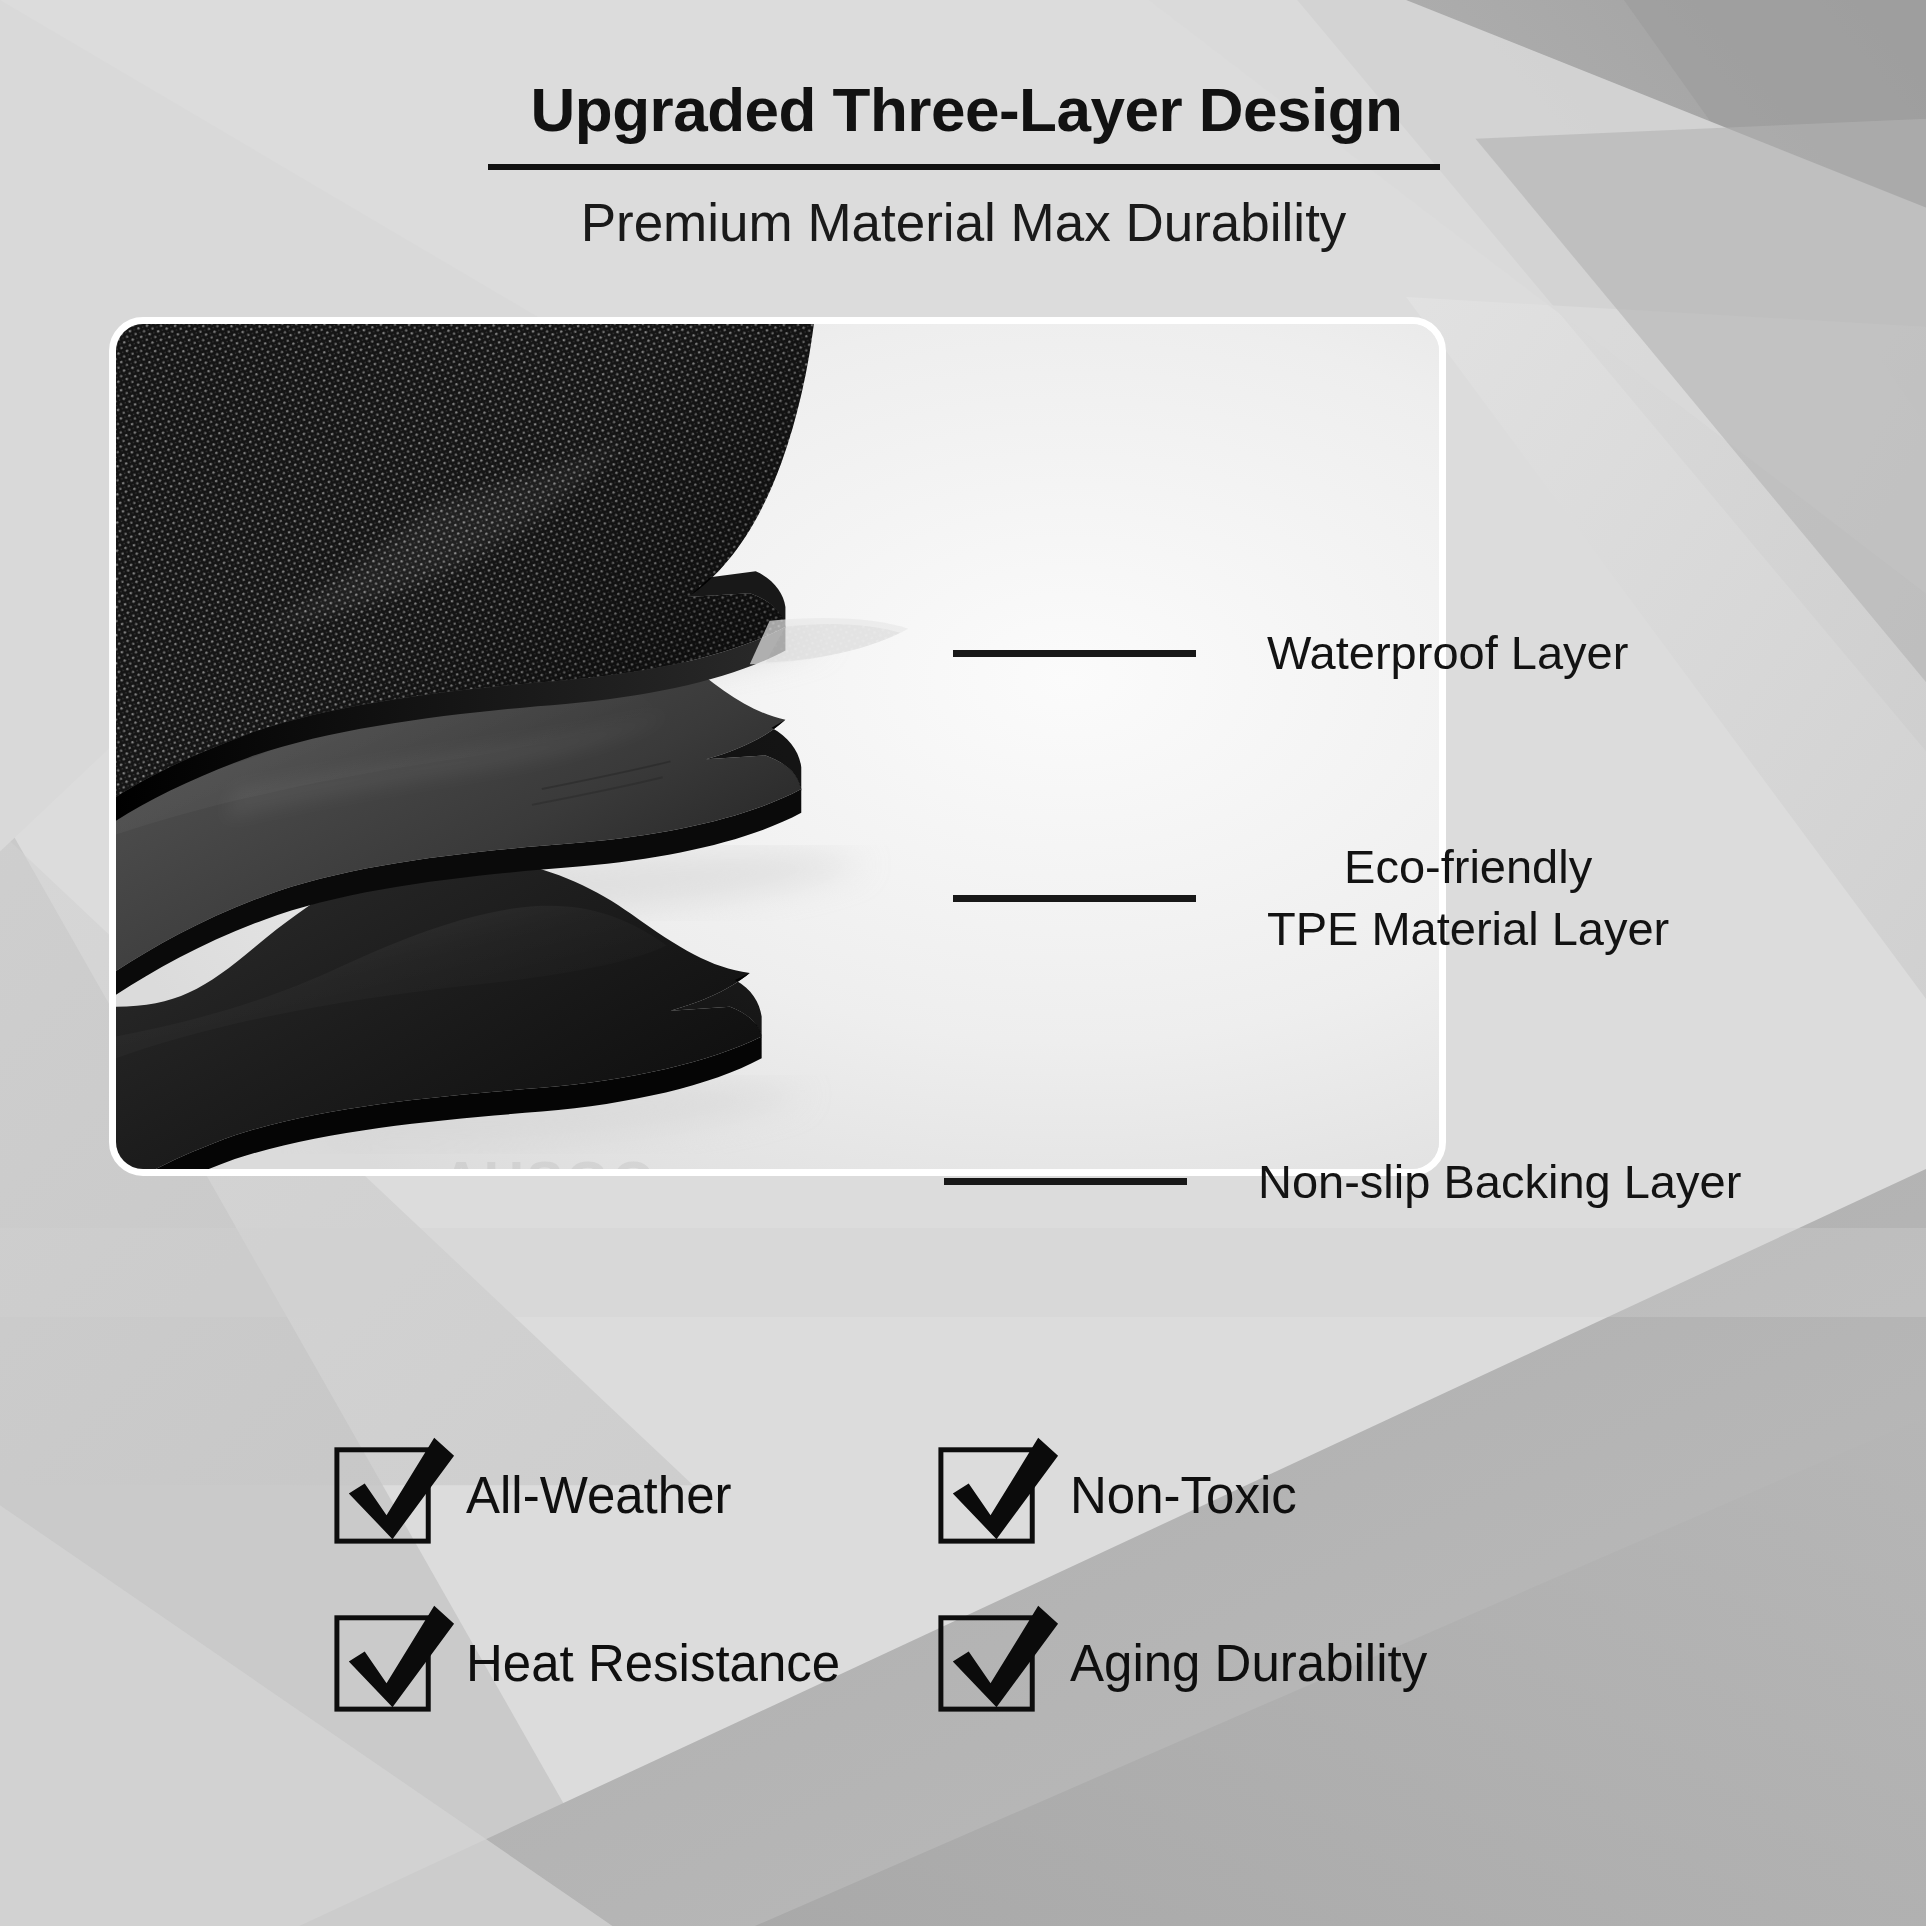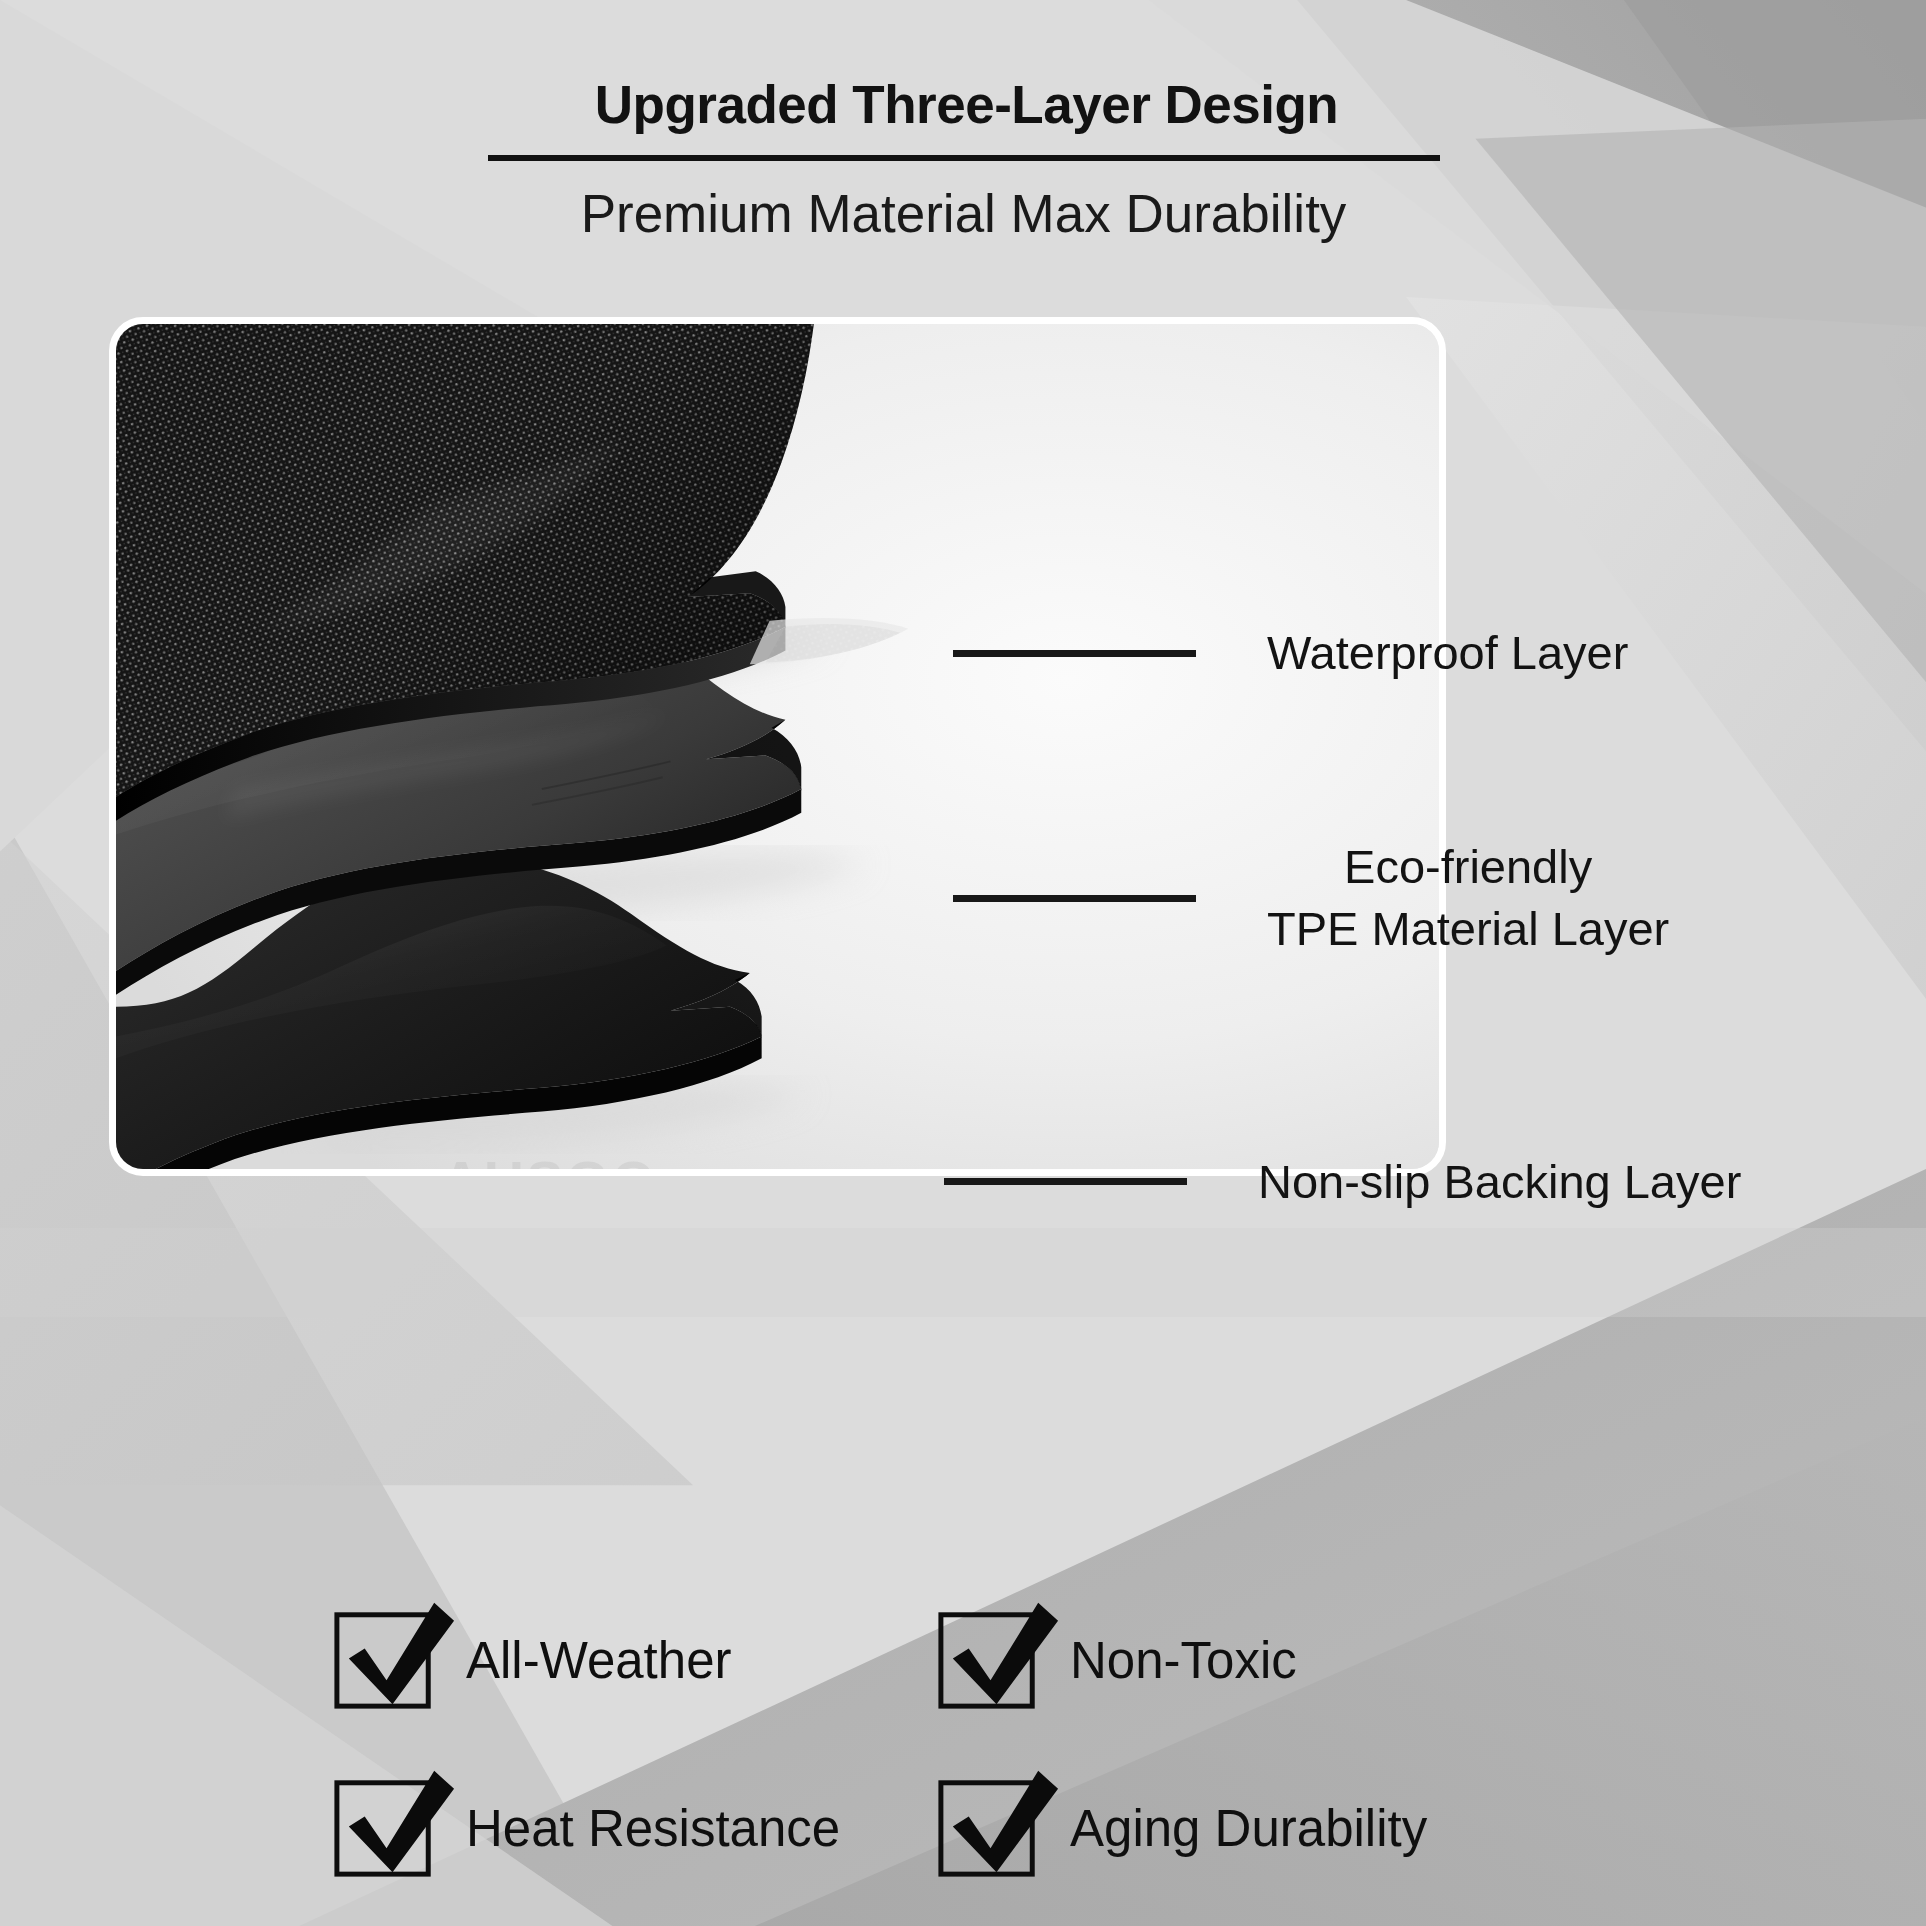--- a/index.html
+++ b/index.html
@@ -10,21 +10,21 @@
     -webkit-font-smoothing:antialiased;
   }
 
   
   #bg{position:absolute;inset:0;z-index:0;}
   #bg svg{display:block;width:1927px;height:1927px;}
 
   
   .header{position:absolute;top:0;left:0;width:1927px;z-index:5;text-align:center;}
   .title{
-    font-size:53px;font-weight:bold;color:#121212;letter-spacing:-0.5px;
+    font-size:62px;font-weight:bold;color:#121212;letter-spacing:-0.5px;
     margin:77px 2px 0 0;line-height:1.05;padding-left:8px;
   }
   .title-rule{
     width:952px;height:6px;background:#111;margin:22px auto 0 auto;
   }
   .subtitle{
     font-size:53px;font-weight:400;color:#1a1a1a;margin:24px 0 0 0;line-height:1.1;
   }
 
   
@@ -61,21 +61,21 @@
 
   #callout-1{left:953px;top:622px;}
   #callout-1 .lead-line{width:243px;}
   #callout-2{left:953px;top:836px;}
   #callout-2 .lead-line{width:243px;}
   #callout-3{left:944px;top:1158px;}
   #callout-3 .lead-line{width:243px;}
 
   
   .features{
-    position:absolute;left:0;top:1615px;width:1927px;z-index:5;
+    position:absolute;left:0;top:1450px;width:1927px;z-index:5;
     display:grid;grid-template-columns:604px 604px;
     column-gap:0;row-gap:77px;
     padding-left:337px;box-sizing:border-box;
   }
   .feature{display:flex;align-items:center;}
   .cbox{position:relative;width:91px;height:91px;flex:0 0 auto;}
   .cbox svg{position:absolute;left:-14px;top:-30px;width:139px;height:139px;overflow:visible;}
   .feature-label{
     font-size:51px;color:#0f0f0f;margin-left:38px;white-space:nowrap;line-height:1;
   }

